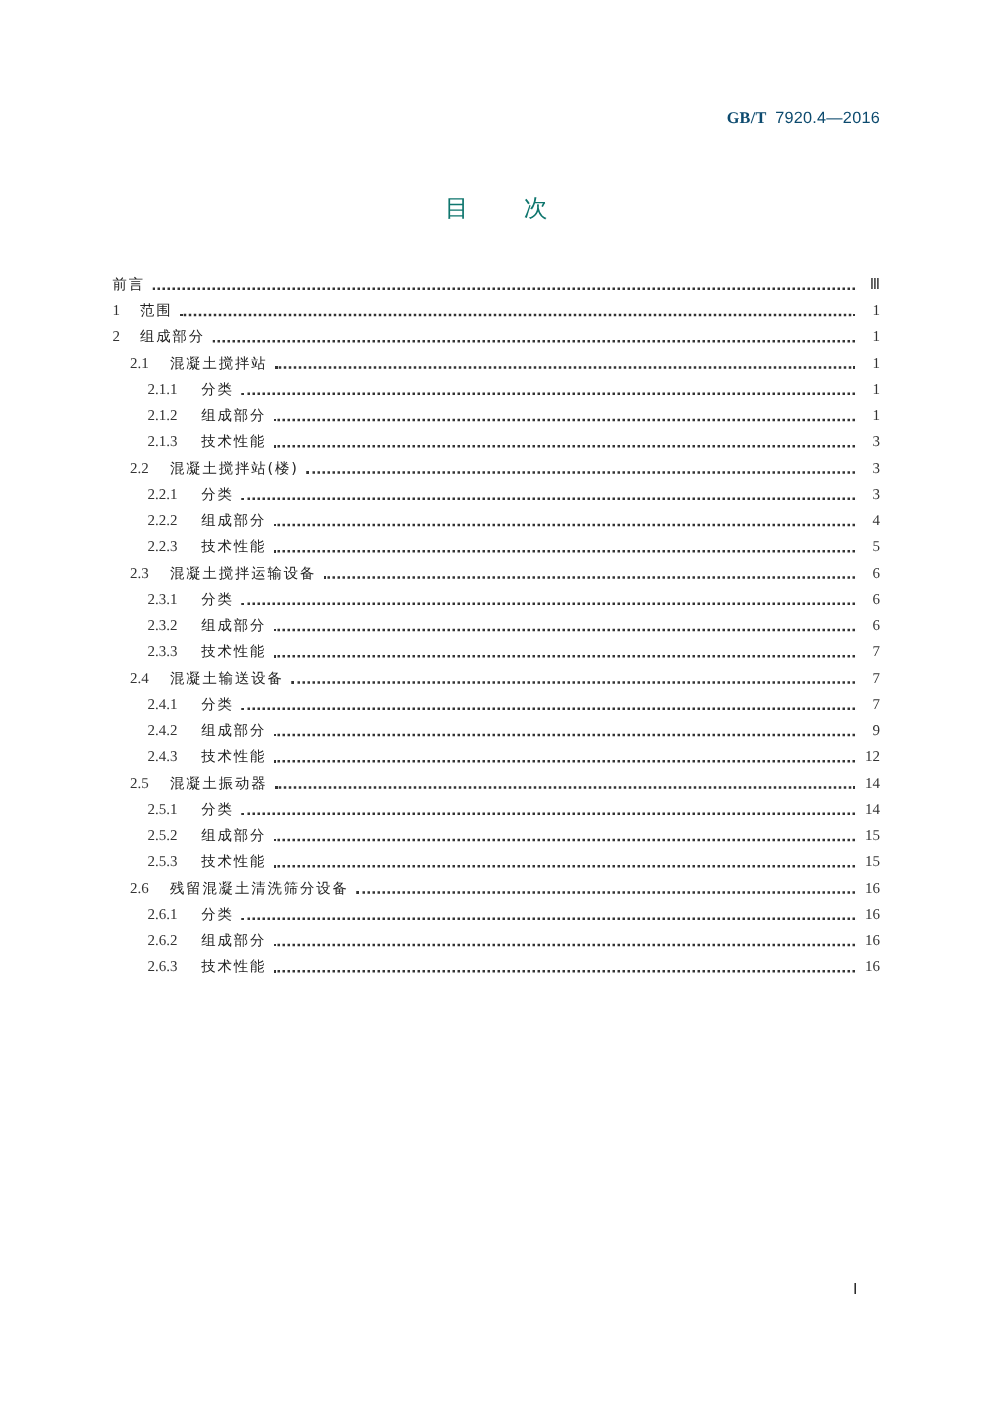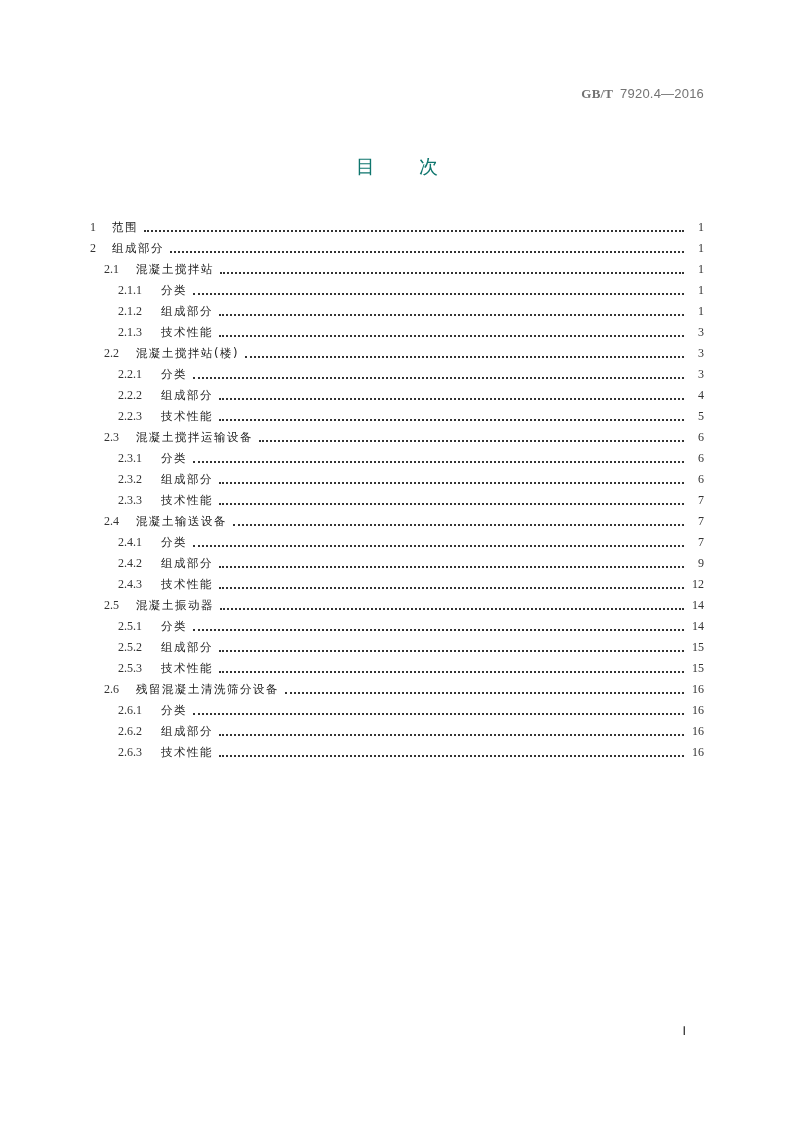--- a/index.html
+++ b/index.html
@@ -3,21 +3,21 @@
   <meta charset="utf-8">
   <style>
     html, body { margin: 0; padding: 0; background: #ffffff; }
     body {
       width: 794px; height: 1123px; position: relative; overflow: hidden;
       font-family: "Liberation Serif", "DejaVu Serif", serif; color: #222;
     }
     .std-code {
       position: absolute; top: 86px; right: 90px;
       font-family: "Liberation Serif", serif; font-weight: bold; font-size: 13px;
-      letter-spacing: 0.2px; color: #737373;
+      letter-spacing: 0.2px; color: #0c4a6e;
     }
     .std-code .num { font-family: "Liberation Sans", sans-serif; font-weight: normal; }
     .page-title {
       position: absolute; top: 154px; left: 0; width: 794px; text-align: center;
       font-family: "DejaVu Sans", sans-serif; font-size: 19px; color: #0f766e;
       letter-spacing: 0;
     }
     .page-title span { display: inline-block; }
     .page-title .gap { width: 44px; }
     .toc {
@@ -64,20 +64,25 @@
   <span>GB/T</span>&nbsp;
   <span class="num">7920.4—2016</span>
 </div>
 
 <div class="page-title">
   <span>目</span><span class="gap"></span><span>次</span>
 </div>
 
 <div class="toc" id="toc">
     <div class="toc-row lvl0">
+      <span class="title-label">前言</span>
+      <span class="dots"></span>
+      <span class="page-num">Ⅲ</span>
+    </div>
+    <div class="toc-row lvl0">
       <span class="num-label">1</span>
       <span class="title-label">范围</span>
       <span class="dots"></span>
       <span class="page-num">1</span>
     </div>
     <div class="toc-row lvl0">
       <span class="num-label">2</span>
       <span class="title-label">组成部分</span>
       <span class="dots"></span>
       <span class="page-num">1</span>

